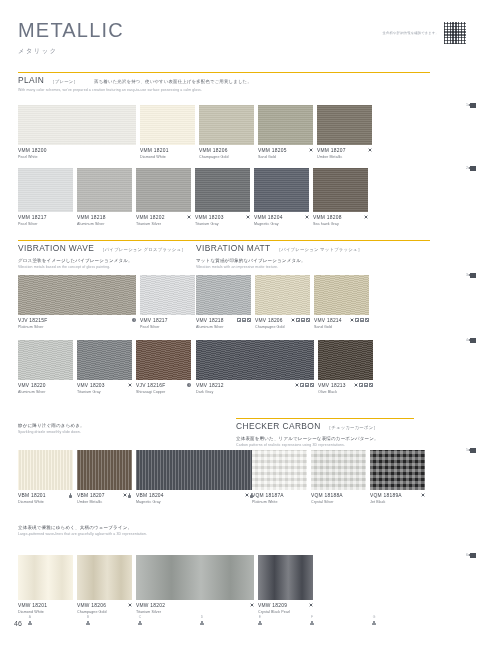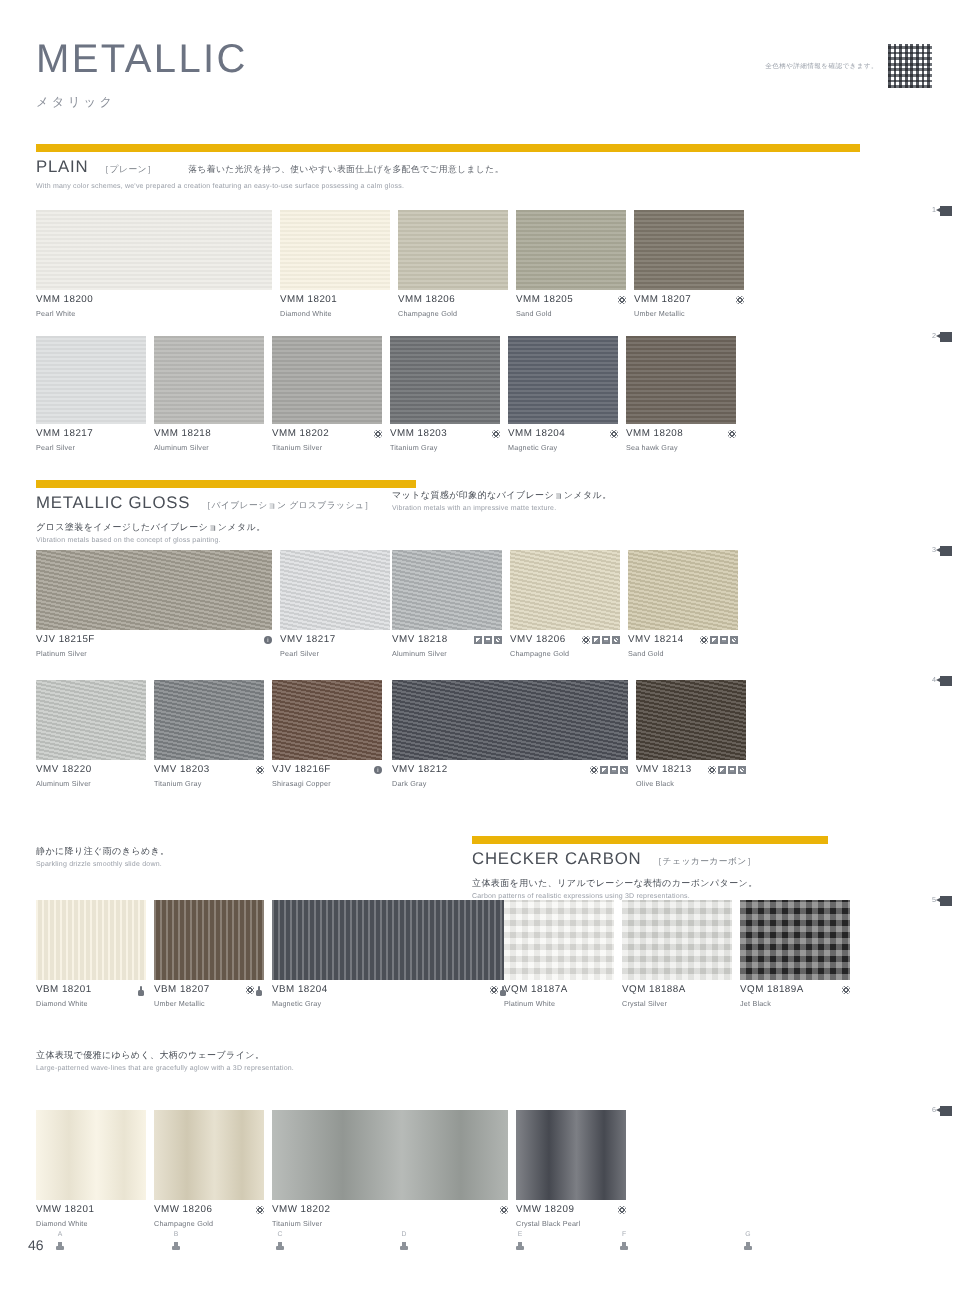--- a/index.html
+++ b/index.html
@@ -17,21 +17,21 @@
 
   .qr-wrap{position:absolute;right:14px;top:22px;display:flex;align-items:center;gap:5px;}
   .qr-note{font-size:3.3px;color:#9aa0aa;letter-spacing:.2px;white-space:nowrap;}
   .qr{width:22px;height:22px;background:
      repeating-linear-gradient(90deg,#3f444c 0 1.4px,#fff 1.4px 2.8px),
      repeating-linear-gradient(0deg,rgba(63,68,76,.85) 0 1.4px,rgba(255,255,255,.9) 1.4px 2.8px);
      background-blend-mode:multiply;opacity:.88;}
 
   
   .sec{position:absolute;}
-  .sec-head{display:flex;align-items:baseline;gap:6px;border-top:4px solid #eab308;padding-top:2px;}
+  .sec-head{display:flex;align-items:baseline;gap:6px;border-top:1px solid #eab308;padding-top:2px;}
   .sec-name{font-size:8.4px;letter-spacing:.4px;color:#4a4f57;font-weight:400;white-space:nowrap;}
   .sec-kana{font-size:4.4px;color:#7b8088;letter-spacing:.2px;white-space:nowrap;}
   .sec-jp-inline{font-size:4.4px;color:#5d626a;letter-spacing:.2px;white-space:nowrap;}
   .sec-desc-jp{font-size:4.5px;color:#474c54;margin-top:5px;letter-spacing:.2px;white-space:nowrap;}
   .sec-desc-en{font-size:3.5px;color:#9ba0a9;margin-top:1.5px;letter-spacing:.1px;white-space:nowrap;}
 
   
   .row{position:absolute;display:flex;align-items:flex-start;}
   .sw{position:relative;}
   .sw-chip{width:100%;border:0;display:block;}
@@ -210,21 +210,21 @@
               <div class="sw-name">Sea hawk Gray</div>
             </div>
             <div class="sw-badges">
               <span class="bdg-dot"></span>
             </div>
           </div>
         </div>
       </div>
       <div class="sec" style="left: 18px; top: 240px; width: 190px;">
         <div class="sec-head">
-          <span class="sec-name">METALLIC GLOSS</span>
+          <span class="sec-name">VIBRATION WAVE</span>
           <span class="sec-kana">［バイブレーション グロスブラッシュ］</span>
         </div>
         <div class="sec-desc-jp">グロス塗装をイメージしたバイブレーションメタル。</div>
         <div class="sec-desc-en" style="margin-top: 1.5px;">Vibration metals based on the concept of gloss painting.</div>
       </div>
       <div class="row" style="left: 18px; top: 275px; gap: 4px;">
         <div class="sw" style="width: 118px;">
           <div class="sw-chip" style="height: 40px; background: repeating-linear-gradient(12deg, rgba(255, 255, 255, 0.16) 0px, rgba(255, 255, 255, 0.16) 1px, rgba(0, 0, 0, 0.07) 1px, rgba(0, 0, 0, 0.07) 2px) rgb(163, 158, 146);"></div>
           <div class="sw-meta">
             <div>
@@ -275,20 +275,24 @@
               <div class="sw-code">VJV 18216F</div>
               <div class="sw-name">Shirasagi Copper</div>
             </div>
             <div class="sw-badges">
               <span class="bdg-q">i</span>
             </div>
           </div>
         </div>
       </div>
       <div class="sec" style="left: 196px; top: 240px; width: 234px;">
+        <div class="sec-head">
+          <span class="sec-name">VIBRATION MATT</span>
+          <span class="sec-kana">［バイブレーション マットブラッシュ］</span>
+        </div>
         <div class="sec-desc-jp">マットな質感が印象的なバイブレーションメタル。</div>
         <div class="sec-desc-en" style="margin-top: 1.5px;">Vibration metals with an impressive matte texture.</div>
       </div>
       <div class="row" style="left: 196px; top: 275px; gap: 4px;">
         <div class="sw" style="width: 55px;">
           <div class="sw-chip" style="height: 40px; background: repeating-linear-gradient(12deg, rgba(255, 255, 255, 0.16) 0px, rgba(255, 255, 255, 0.16) 1px, rgba(0, 0, 0, 0.07) 1px, rgba(0, 0, 0, 0.07) 2px) rgb(179, 183, 185);"></div>
           <div class="sw-meta">
             <div>
               <div class="sw-code">VMV 18218</div>
               <div class="sw-name">Aluminum Silver</div>

